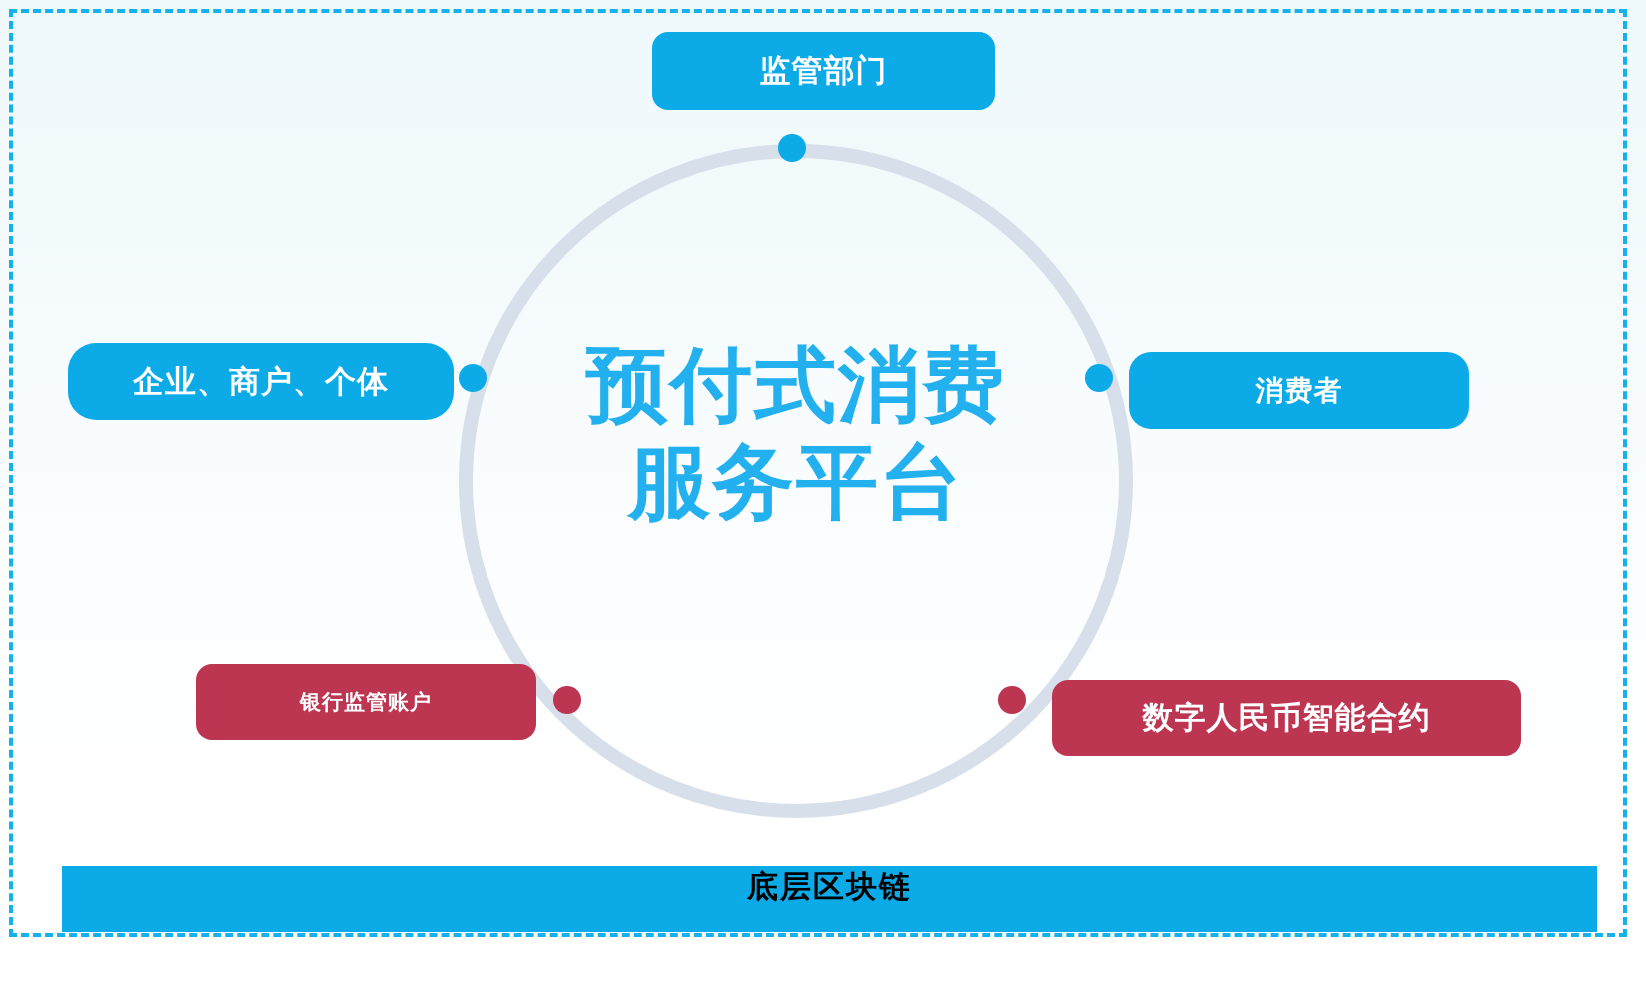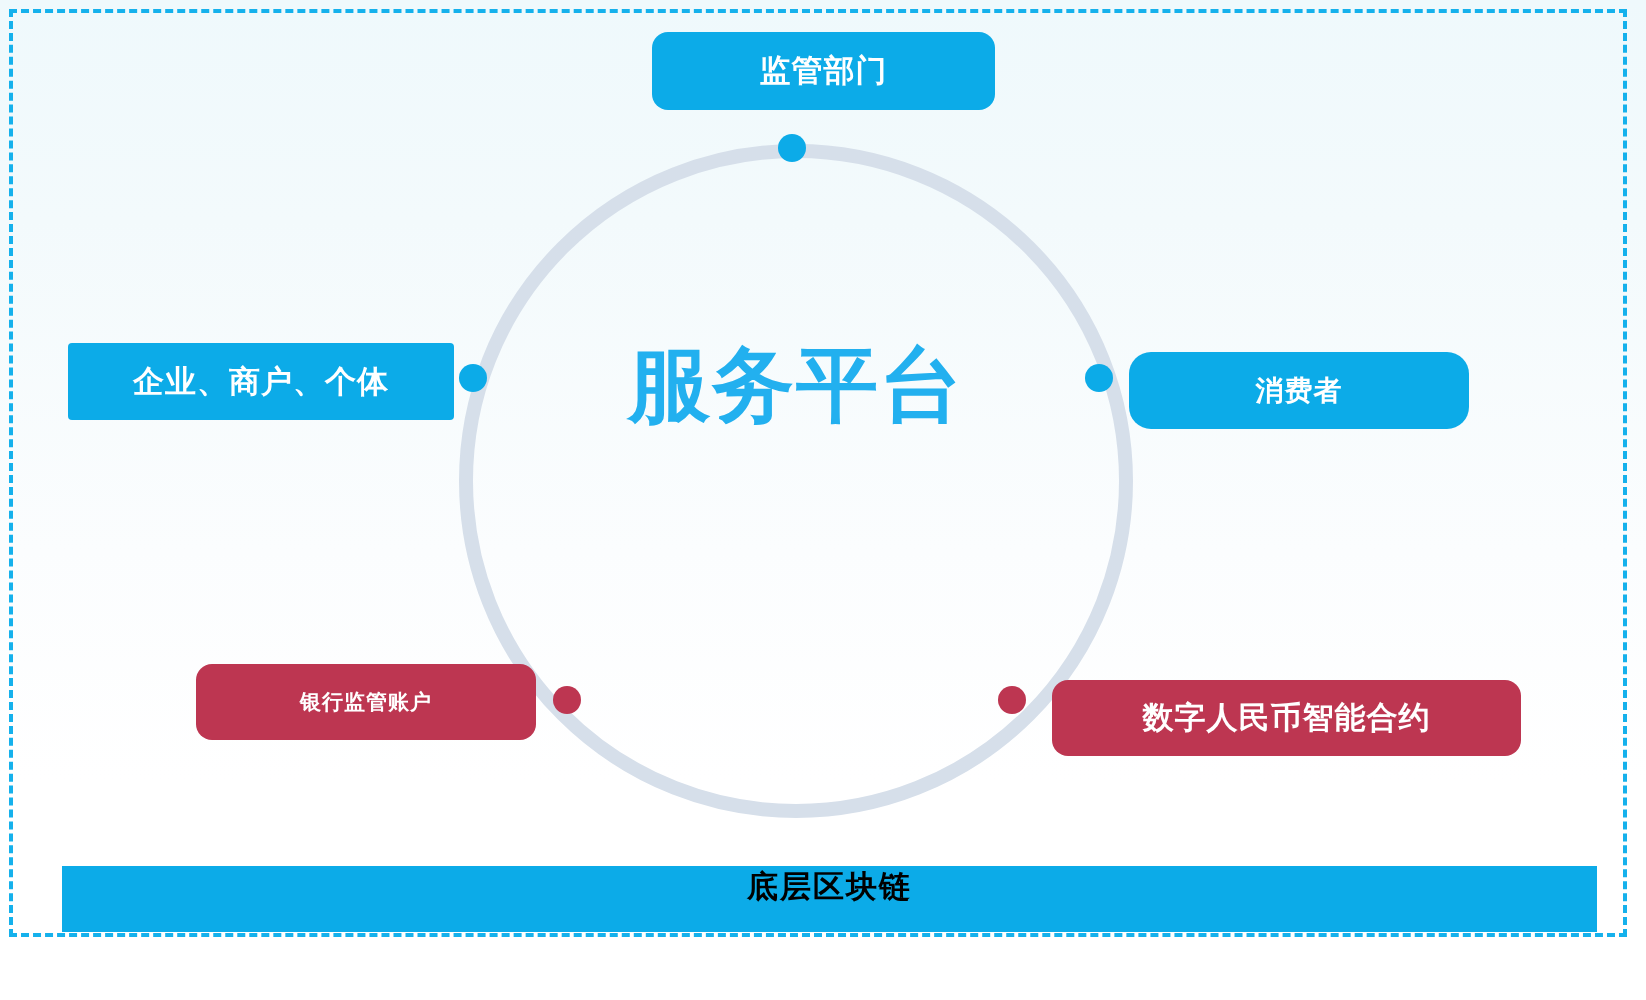--- a/index.html
+++ b/index.html
@@ -55,21 +55,21 @@
 
   #pill-top {
     left: 652px;  top: 32px;
     width: 343px; height: 78px;
     border-radius: 16px;
     font-size: 31px;
   }
   #pill-left {
     left: 68px;   top: 343px;
     width: 386px; height: 77px;
-    border-radius: 4px;
+    border-radius: 28px;
     font-size: 31px;
   }
   #pill-right {
     left: 1129px; top: 352px;
     width: 340px; height: 77px;
     border-radius: 22px;
     font-size: 28px;
   }
   #pill-bottom-left {
     left: 196px;  top: 664px;
@@ -144,20 +144,21 @@
 
   <div class="pill pill-red" id="pill-bottom-left">
     <span>银行监管账户</span>
   </div>
 
   <div class="pill pill-red" id="pill-bottom-right">
     <span>数字人民币智能合约</span>
   </div>
 
   <div id="center-title">
+    <span class="line">预付式消费</span>
     <span class="line">服务平台</span>
   </div>
 
   <div id="bar-blockchain">
     <span>底层区块链</span>
   </div>
 
 </div>
 
 </body></html>

